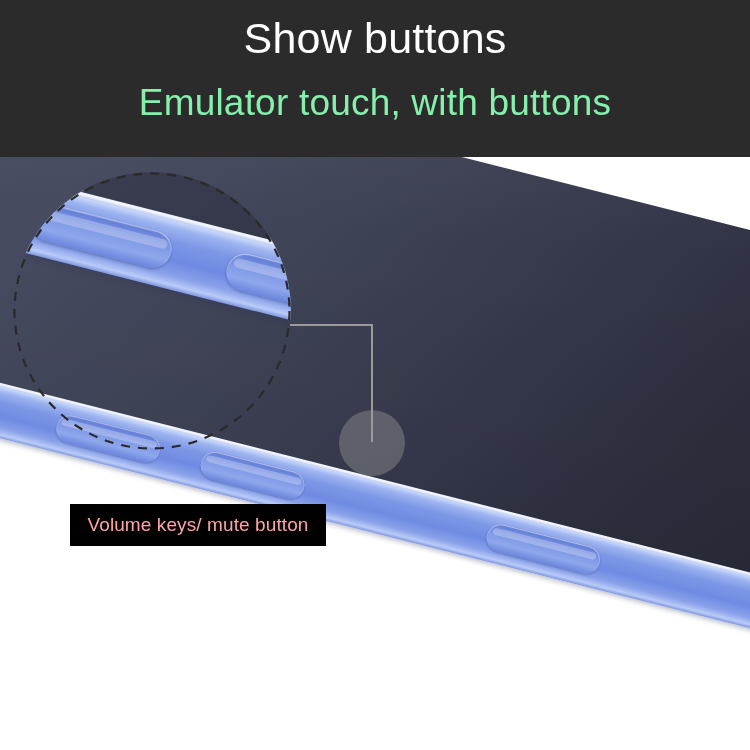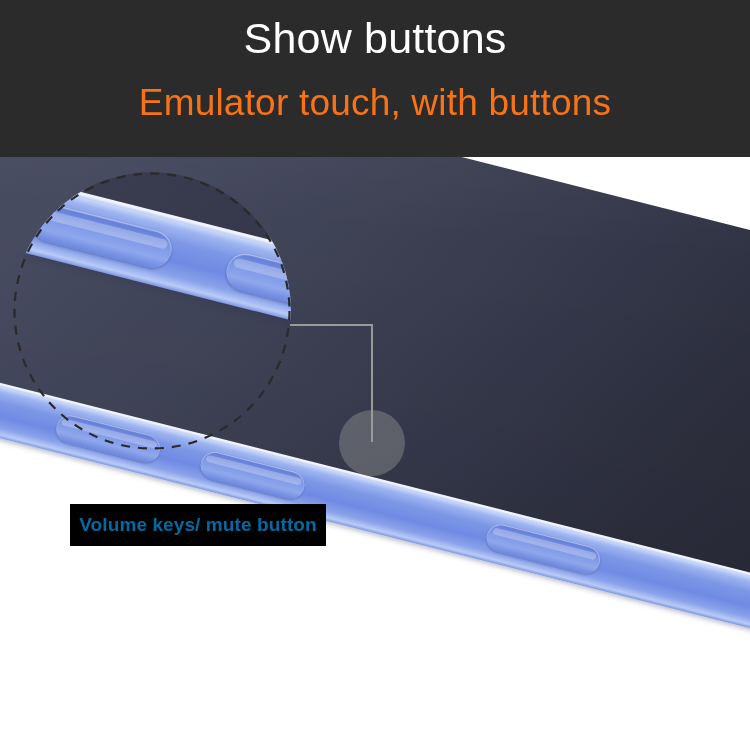--- a/index.html
+++ b/index.html
@@ -43,21 +43,21 @@
     font-weight: 400;
     letter-spacing: 0.2px;
     white-space: nowrap;
   }
   #banner-subtitle {
     position: absolute;
     left: 0;
     top: 79px;
     width: 750px;
     text-align: center;
-    color: #f97316;
+    color: #86efac;
     font-size: 37px;
     line-height: 48px;
     font-weight: 400;
     letter-spacing: 0.2px;
     white-space: nowrap;
   }
 
   
   #photo {
     position: absolute;
@@ -237,24 +237,24 @@
     top: 504px;
     width: 256px;
     height: 42px;
     background: #000000;
     z-index: 30;
     display: flex;
     align-items: center;
     justify-content: center;
   }
   #caption-text {
-    color: #0369a1;
+    color: #fca5a5;
     font-size: 19px;
     line-height: 22px;
-    font-weight: 700;
+    font-weight: 400;
     letter-spacing: 0.1px;
     white-space: nowrap;
   }
 </style>
 </head>
 <body>
 
 <div id="stage">
 
   <div id="photo">

